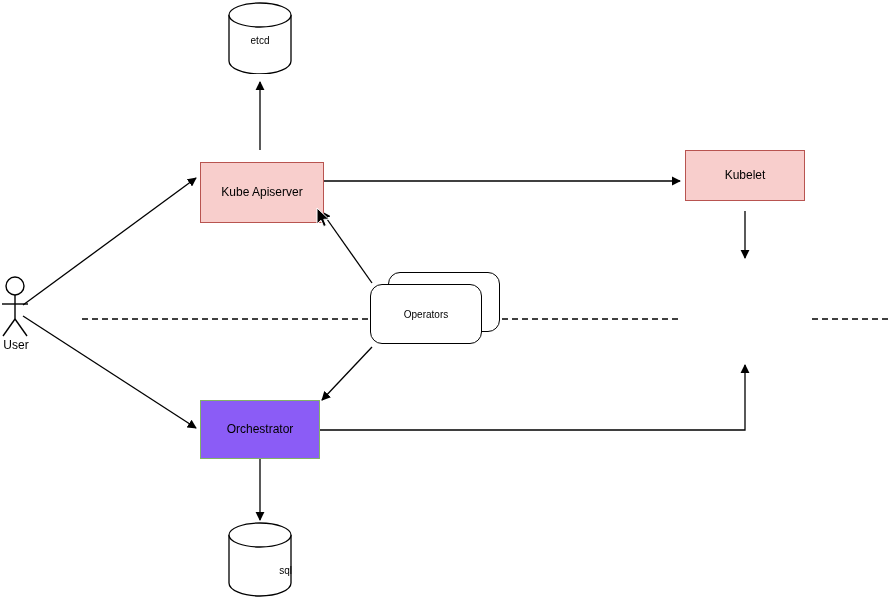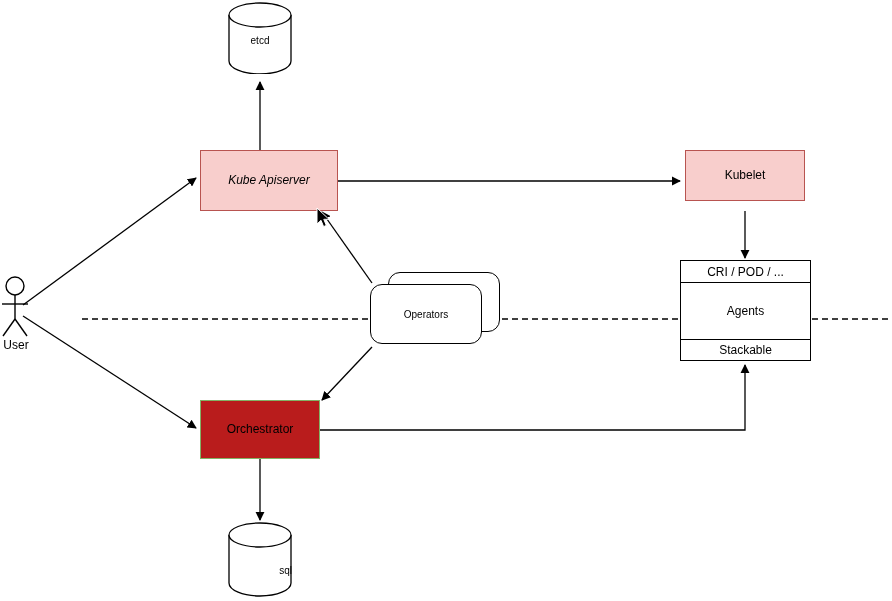--- a/index.html
+++ b/index.html
@@ -36,21 +36,21 @@
     text-align: center;
     font-size: 12px;
     color: #000000;
     line-height: 1.2;
   }
   .box-pink {
     background: #f8cecc;
     border: 1px solid #b85450;
   }
   .box-green {
-    background: #b91c1c;
+    background: #8b5cf6;
     border: 1px solid #82b366;
   }
   .agents-shell {
     position: absolute;
     box-sizing: border-box;
     border: 1px solid #000000;
     background: #ffffff;
     display: flex;
     flex-direction: column;
   }
@@ -198,50 +198,39 @@
   </div>
 
   <div class="cyl" style="left:228px; top:521px; width:64px; height:78px;">
     <svg width="64" height="78" viewBox="0 0 64 78" xmlns="http://www.w3.org/2000/svg">
       <path d="M 1 14 L 1 62 A 31 13 0 0 0 63 62 L 63 14" fill="#ffffff" stroke="#000000" stroke-width="1.3"></path>
       <ellipse cx="32" cy="14" rx="31" ry="12" fill="#ffffff" stroke="#000000" stroke-width="1.3"></ellipse>
     </svg>
     <div class="cyl-label" style="top:44px;text-align:right;">sql</div>
   </div>
 
-  <div class="node box-pink" style="left:200px; top:150px; width:138px; height:61px;font-style:italic;">
+  <div class="node box-pink" style="left:200px; top:162px; width:124px; height:61px;">
     <span>Kube Apiserver</span>
   </div>
 
   <div class="node box-pink" style="left:685px; top:150px; width:120px; height:51px;">
     <span>Kubelet</span>
   </div>
 
   <div class="node box-green" style="left:200px; top:400px; width:120px; height:59px;">
     <span>Orchestrator</span>
   </div>
 
   <div class="stack-shape" style="left:370px; top:272px; width:132px; height:74px;">
     <div class="stack-back"></div>
     <div class="stack-front">
       <span>Operators</span>
     </div>
   </div>
 
-  <div class="agents-shell" style="left:680px; top:260px; width:131px; height:101px;">
-    <div class="agents-header">
-      <span>CRI / POD / ...</span>
-    </div>
-    <div class="agents-body">
-      <span>Agents</span>
-    </div>
-    <div class="agents-footer">
-      <span>Stackable</span>
-    </div>
-  </div>
 
   <div class="cursor" style="left:316px; top:207px; width:16px; height:22px;">
     <svg width="16" height="22" viewBox="0 0 16 22" xmlns="http://www.w3.org/2000/svg">
       <path d="M 1 1 L 1 17 L 5 13.3 L 7.6 19.6 L 10.3 18.4 L 7.8 12.3 L 13 12.3 Z" fill="#000000" stroke="#ffffff" stroke-width="1"></path>
     </svg>
   </div>
 
 </div>
 
 </body></html>

